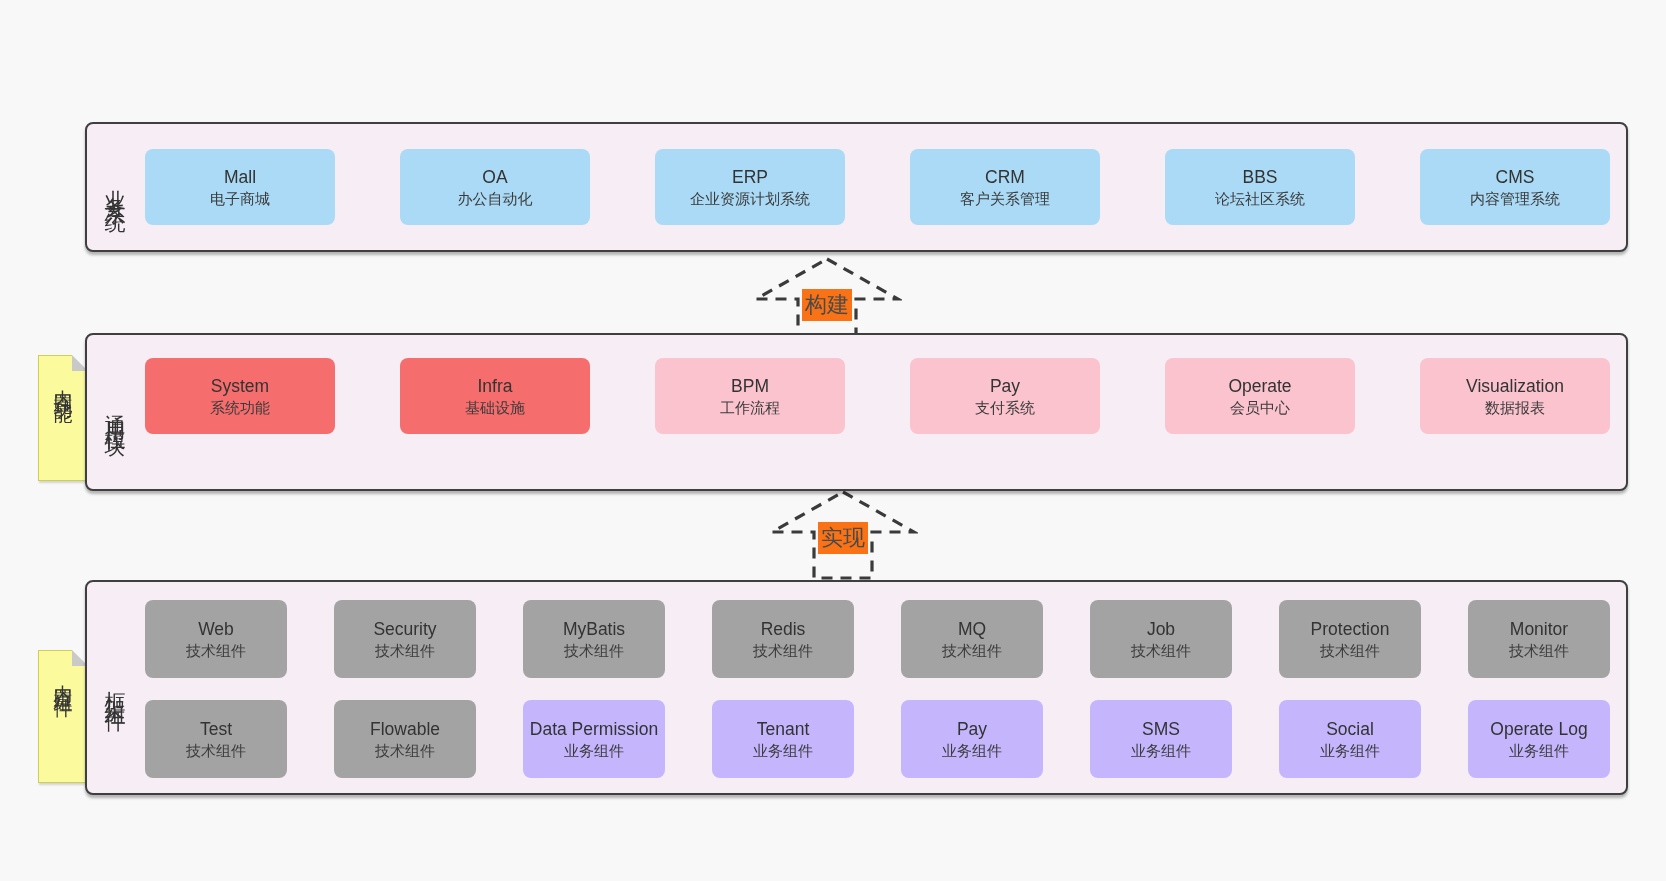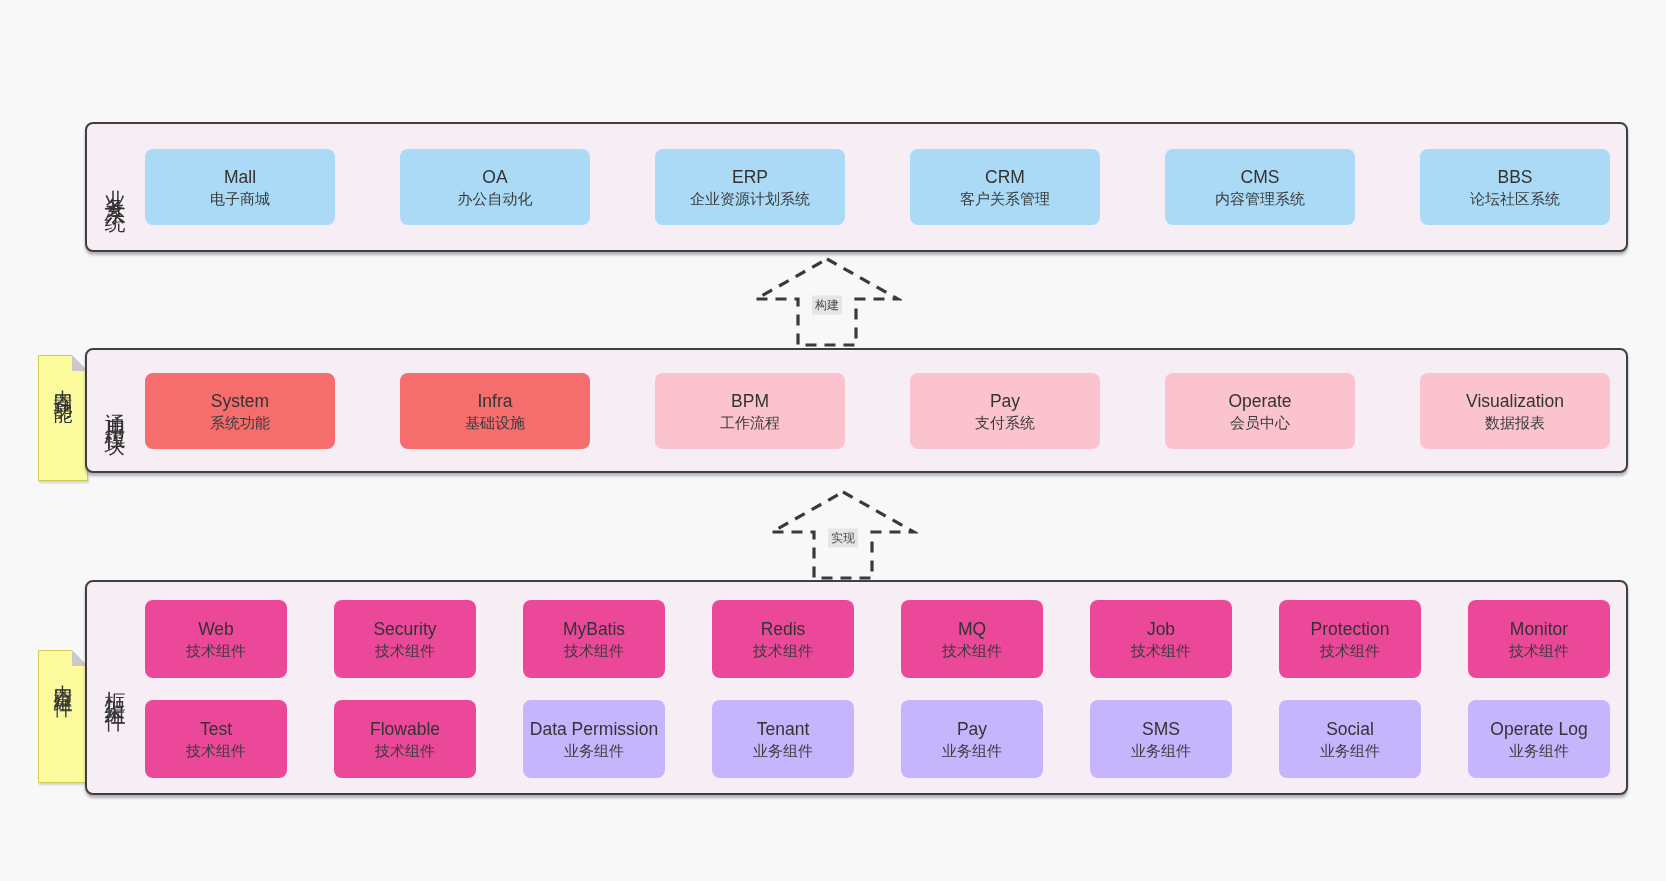--- a/index.html
+++ b/index.html
@@ -11,21 +11,21 @@
   }
 
   
   .layer {
     position:absolute; left:85px; width:1543px;
     background:#f7edf5; border:2px solid #3f3f3f; border-radius:8px;
     box-shadow:0 3px 3px rgba(0,0,0,0.28);
     box-sizing:border-box; z-index:2;
   }
   #layer-business   { top:122px; height:130px; }
-  #layer-modules    { top:348px; height:125px; }
+  #layer-modules    { top:333px; height:158px; }
   #layer-components { top:580px; height:215px; }
 
   .layer-label {
     position:absolute; left:14px; top:50%; transform:translateY(-50%);
     writing-mode:vertical-rl; text-orientation:upright;
     font-size:21px; letter-spacing:7px; color:#333; white-space:nowrap;
   }
 
   .row {
     position:absolute; left:58px; right:16px;
@@ -41,33 +41,33 @@
     width:190px; height:76px; border-radius:8px;
     display:flex; flex-direction:column; align-items:center; justify-content:center;
     text-align:center; line-height:1.3; flex:0 0 auto;
   }
   .box-sm { width:142px; height:78px; }
   .box-name { font-size:17.5px; color:#333; }
   .box-desc { font-size:15px; color:#3b3b3b; }
   .v-blue   { background:#aadaf5; }
   .v-red    { background:#f56d6d; }
   .v-pink   { background:#fac3ce;align-items:center; }
-  .v-green  { background:#ec4899; }
+  .v-green  { background:#a3a3a3; }
   .v-lgreen { background:#c4b5fd; }
 
   
   .arrow { position:absolute; width:150px; height:92px; z-index:1; }
   #arrow-build     { left:752px; top:256px; }
   #arrow-implement { left:768px; top:489px; }
   .arrow svg polygon {
     fill:none; stroke:#3a3a3a; stroke-width:3.2; stroke-dasharray:11 8;
   }
   .arrow-label {
     position:absolute; left:50%; top:49px; transform:translate(-50%,-50%);
-    background:#e5e5e5; padding:1px 3px; font-size:12px; color:#4a4a4a;
+    background:#f97316; padding:1px 3px; font-size:22px; color:#4a4a4a;
     white-space:nowrap;
   }
 
   
   .tag {
     position:absolute; left:38px; width:50px;
     background:#fbfb9e; border:1px solid #cfcf55;
     box-shadow:1px 2px 2px rgba(0,0,0,0.15);
     box-sizing:border-box; z-index:1;
   }
@@ -109,26 +109,26 @@
       </div>
       <div class="box v-blue">
         <span class="box-name">ERP</span>
         <span class="box-desc">企业资源计划系统</span>
       </div>
       <div class="box v-blue">
         <span class="box-name">CRM</span>
         <span class="box-desc">客户关系管理</span>
       </div>
       <div class="box v-blue">
+        <span class="box-name">BBS</span>
+        <span class="box-desc">论坛社区系统</span>
+      </div>
+      <div class="box v-blue">
         <span class="box-name">CMS</span>
         <span class="box-desc">内容管理系统</span>
-      </div>
-      <div class="box v-blue">
-        <span class="box-name">BBS</span>
-        <span class="box-desc">论坛社区系统</span>
       </div>
     </div>
   </section>
 
   <div class="arrow" id="arrow-build">
     <svg width="150" height="92" viewBox="0 0 150 92">
       <polygon points="75,3 146,43 104,43 104,89 46,89 46,43 4,43"></polygon>
     </svg>
     <span class="arrow-label">构建</span>
   </div>

